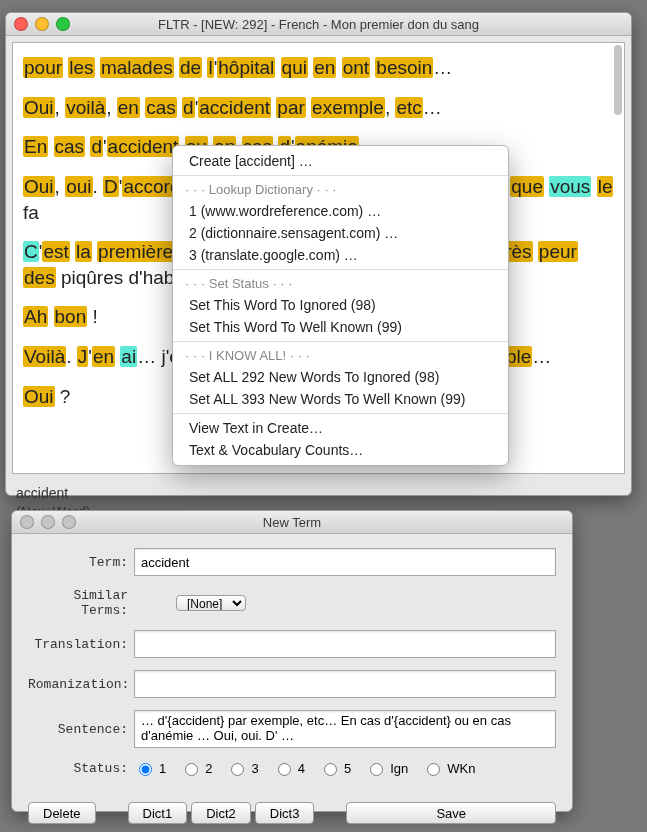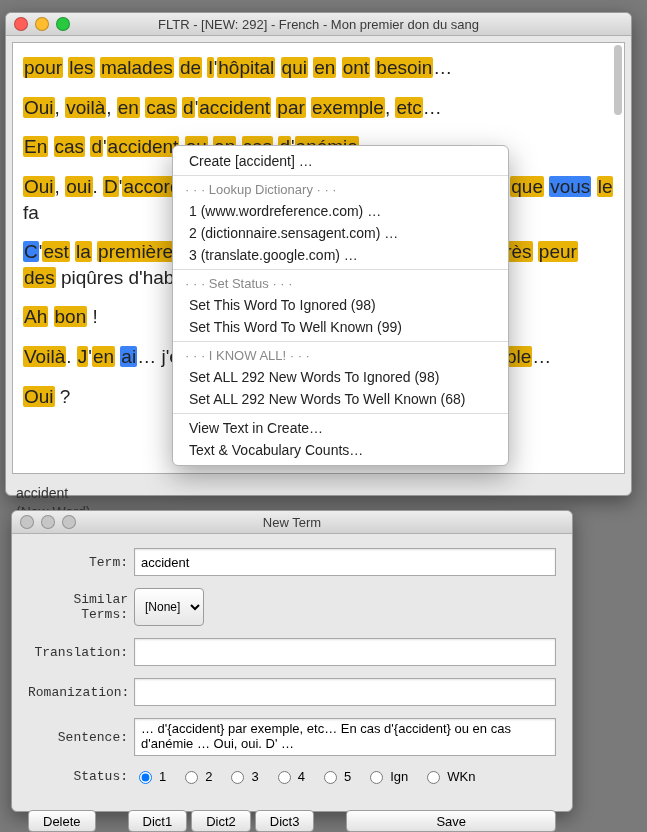--- a/index.html
+++ b/index.html
@@ -70,21 +70,21 @@
     font-size: 19px;
     color: #222;
     margin: 6px 0 14px 0;
     line-height: 1.35;
   }
   .w {
     padding: 0 1px;
     border-radius: 2px;
   }
   .blue { background: #eab308; }
-  .red { background: #3b82f6; }
+  .red { background: #5eead4; }
   .statusbar {
     padding: 4px 10px 8px 10px;
     font-size: 14px;
     color: #333;
     line-height: 1.35;
   }
 
   
   .cmenu {
     position: absolute;
@@ -136,26 +136,27 @@
     flex: 1;
     height: 22px;
     border: 1px solid #a8a8a8;
     background: #fff;
     padding: 2px 6px;
     font-size: 13px;
     box-shadow: inset 0 1px 2px rgba(0,0,0,0.12);
   }
   .tinput.tall { height: 32px; resize: none; font-family: inherit; }
   .select {
-    height: 38px;
+    height: 16px;
     border: 1px solid #9c9c9c;
     border-radius: 4px;
     background: linear-gradient(#fff,#e6e6e6);
     padding: 0 6px;
     font-size: 12px;
+    margin-left: 42px;
   }
   .radios {
     display: flex;
     gap: 14px;
     flex: 1;
     align-items: center;
   }
   .radios label {
     display: flex;
     align-items: center;
@@ -218,21 +219,21 @@
   <div class="itm">1 (www.wordreference.com) …</div>
   <div class="itm">2 (dictionnaire.sensagent.com) …</div>
   <div class="itm">3 (translate.google.com) …</div>
   <div class="sep"></div>
   <div class="hdr">· · · Set Status · · ·</div>
   <div class="itm">Set This Word To Ignored (98)</div>
   <div class="itm">Set This Word To Well Known (99)</div>
   <div class="sep"></div>
   <div class="hdr">· · · I KNOW ALL! · · ·</div>
   <div class="itm">Set ALL 292 New Words To Ignored (98)</div>
-  <div class="itm">Set ALL 292 New Words To Well Known (68)</div>
+  <div class="itm">Set ALL 393 New Words To Well Known (99)</div>
   <div class="sep"></div>
   <div class="itm">View Text in Create…</div>
   <div class="itm">Text &amp; Vocabulary Counts…</div>
 </div>
 
 <div class="window win2">
   <div class="titlebar">
     <div class="traffic">
       <div class="tl dis"></div>
       <div class="tl dis"></div>

